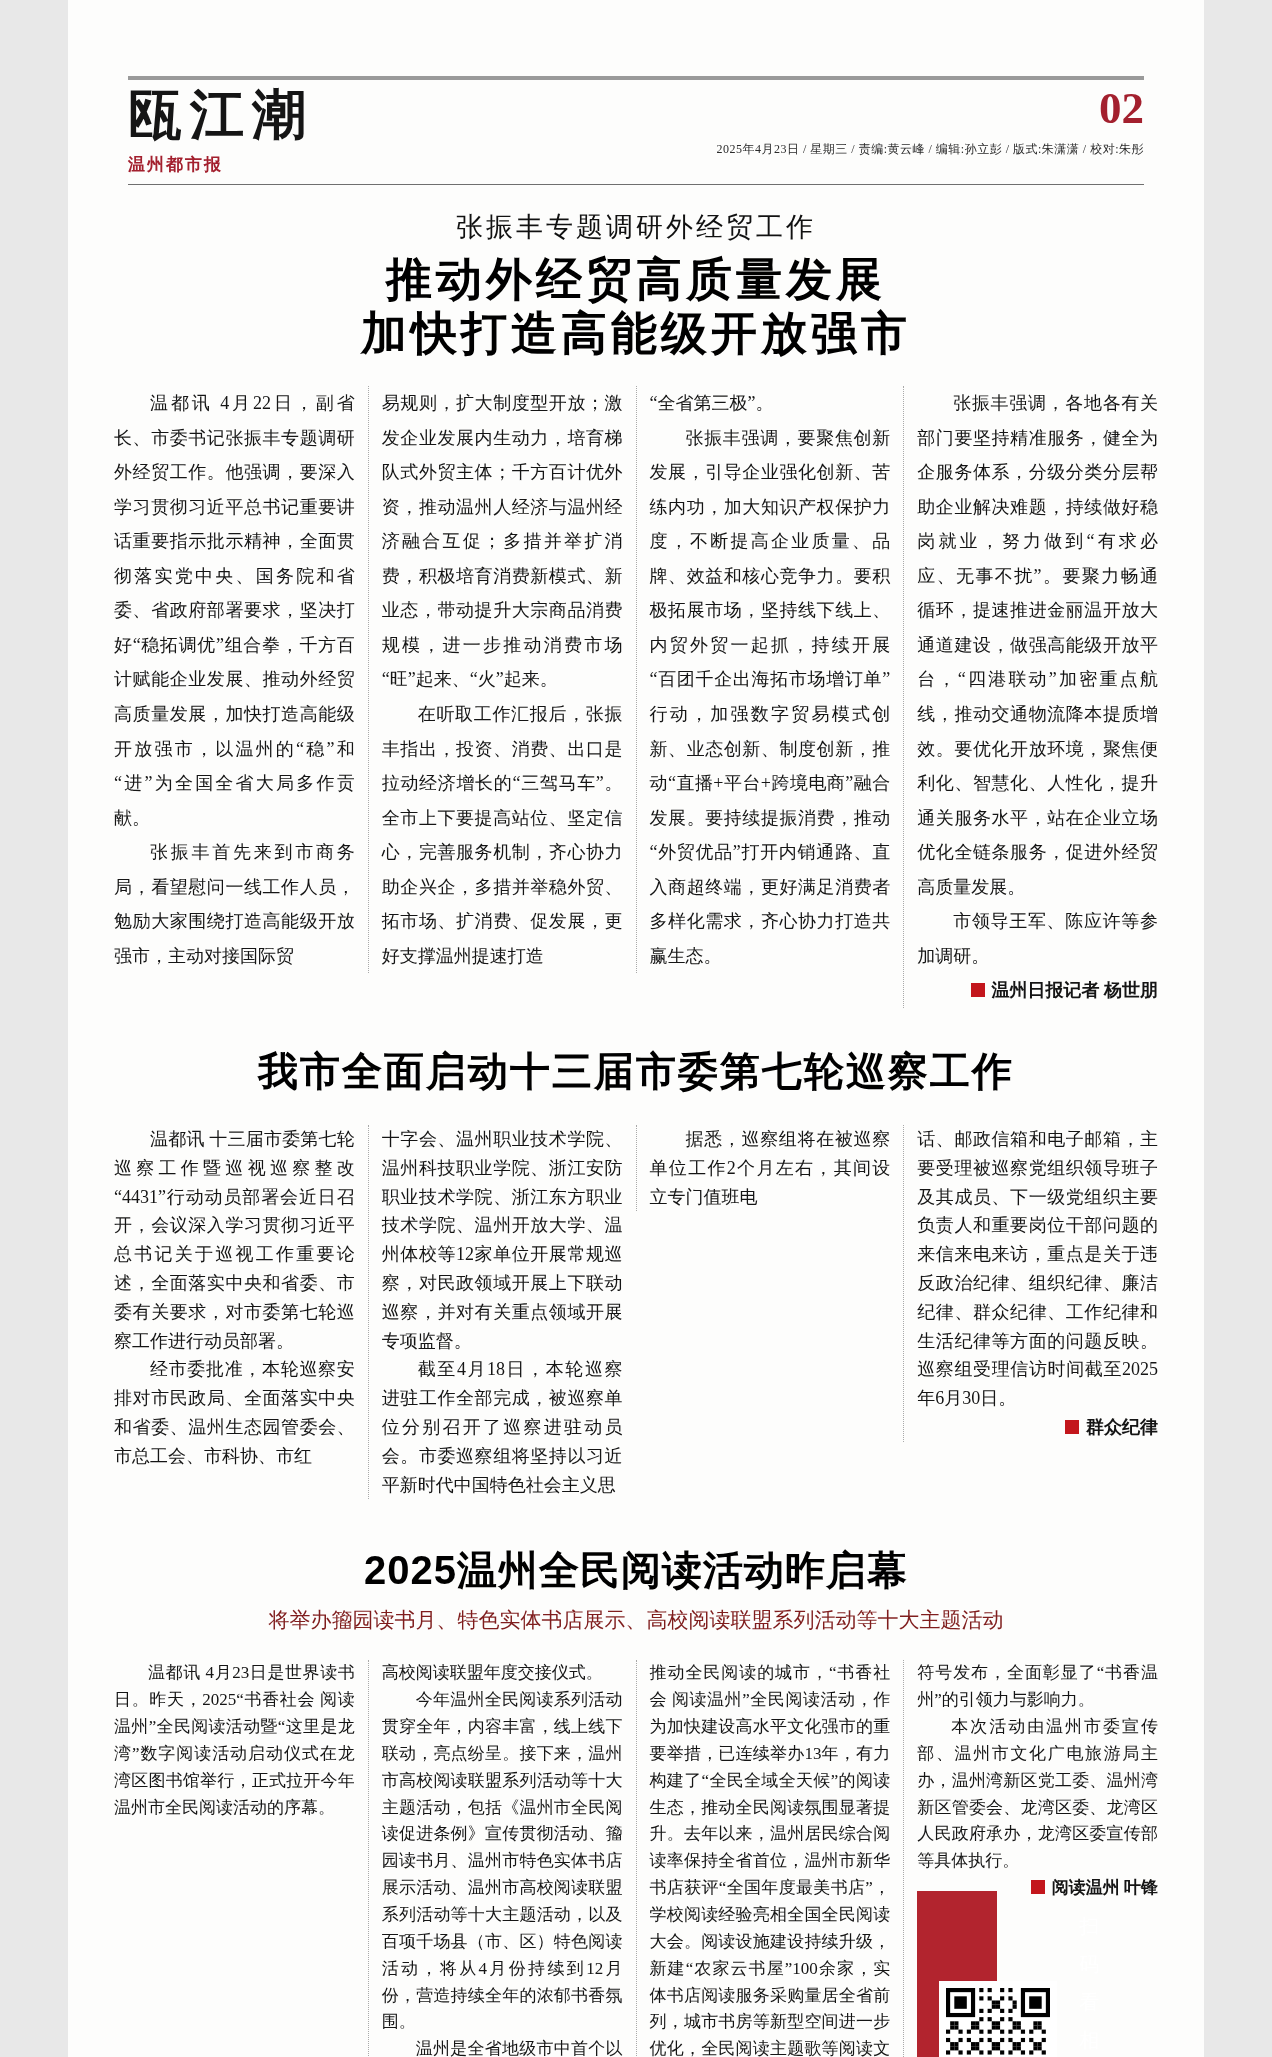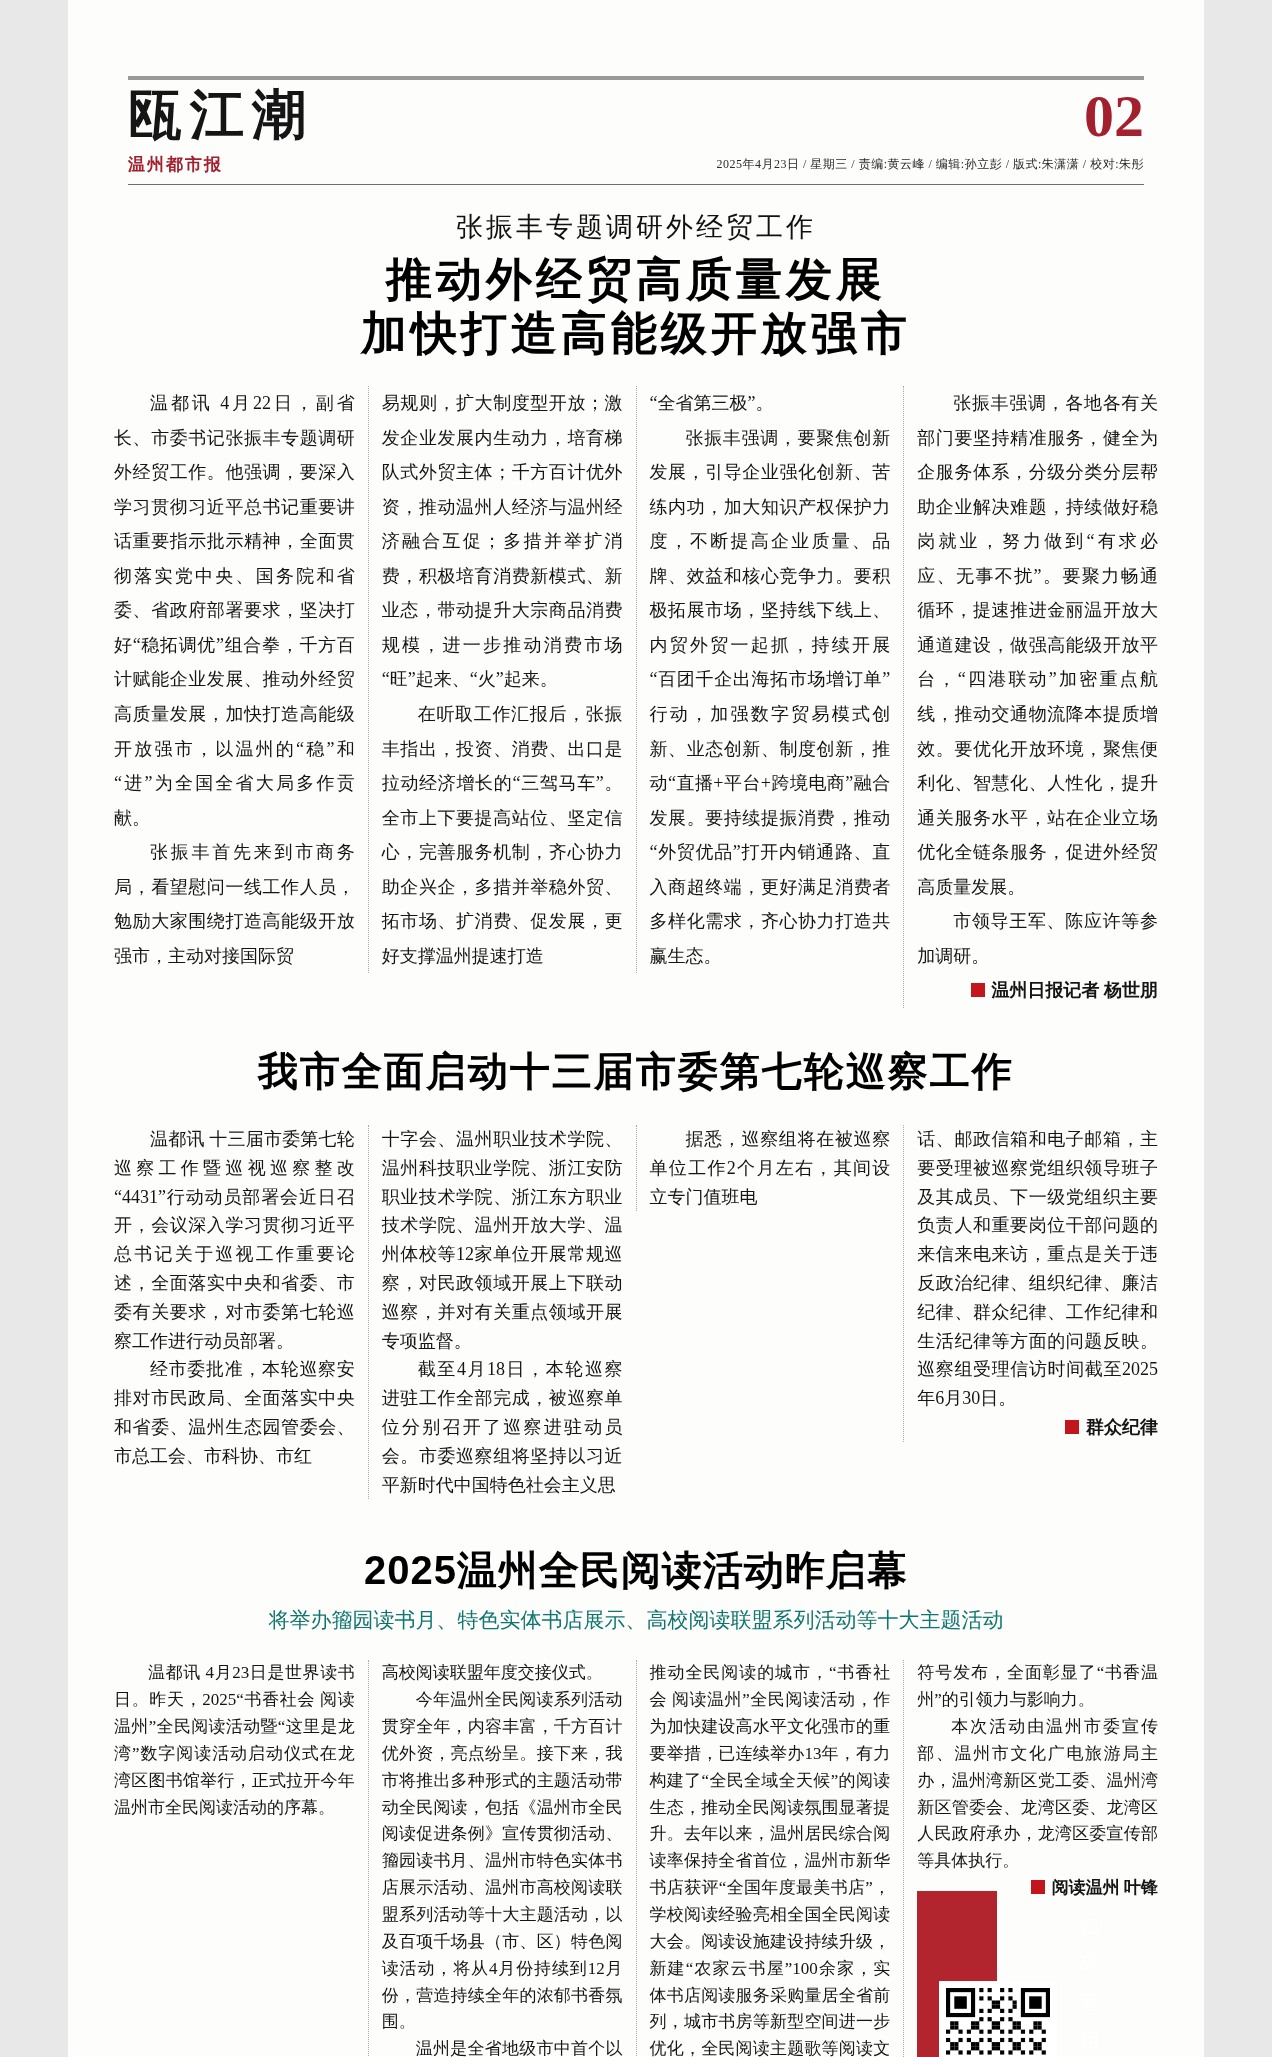--- a/index.html
+++ b/index.html
@@ -13,31 +13,31 @@
     position:relative;overflow:hidden;color:#151515;
     font-family:"Liberation Serif","DejaVu Serif",serif;
   }
   
   .rule-thick{margin:76px 60px 0;height:4px;background:#9a9a9a;}
   .mast-row{display:flex;justify-content:space-between;margin:6px 60px 0;}
   .mast-title{font-size:54px;font-weight:700;letter-spacing:8px;line-height:1.1;
     font-family:"Liberation Serif","DejaVu Serif",serif;}
   .mast-paper{color:var(--accent);font-size:17px;font-weight:700;letter-spacing:2px;margin-top:8px;}
   .mast-right{text-align:right;}
-  .page-num{color:var(--accent);font-size:60px;font-weight:700;line-height:1.0;
+  .page-num{color:var(--accent);font-size:45px;font-weight:700;line-height:1.0;
     font-family:"Liberation Serif","DejaVu Serif",serif;}
   .date-line{font-size:12px;color:#2a2a2a;margin-top:10px;letter-spacing:0.5px;}
   .rule-thin{margin:8px 60px 0;border-top:1px solid #6f6f6f;}
   
   .article{margin:0 44px;}
   .kicker{text-align:center;font-size:27px;letter-spacing:3px;color:#111;
     font-family:"Liberation Sans","DejaVu Sans",sans-serif;}
   .headline{text-align:center;font-weight:900;color:#000;margin:0;
     font-family:"Liberation Sans","DejaVu Sans",sans-serif;}
-  .subtitle{text-align:center;font-size:21px;color:#0f766e;margin:8px 0 0;}
+  .subtitle{text-align:center;font-size:21px;color:#7f1d1d;margin:8px 0 0;}
   .a1{margin-top:24px;}
   .a1 .headline{font-size:46px;line-height:1.16;letter-spacing:4px;margin:8px 0 0;}
   .a2{margin-top:36px;}
   .a2 .headline{font-size:40px;letter-spacing:2px;}
   .a3{margin-top:44px;}
   .a3 .headline{font-size:40px;letter-spacing:1px;}
   .cols{display:flex;margin-top:26px;align-items:flex-start;}
   .col{flex:1 1 0;padding:0 13px;min-width:0;}
   .col:first-child{padding-left:2px;}
   .col:last-child{padding-right:2px;}
@@ -128,21 +128,21 @@
 
   <section class="article a3">
     <h1 class="headline">2025温州全民阅读活动昨启幕</h1>
     <div class="subtitle">将举办籀园读书月、特色实体书店展示、高校阅读联盟系列活动等十大主题活动</div>
     <div class="cols">
         <div class="col">
           <p class="para ind">温都讯 4月23日是世界读书日。昨天，2025“书香社会 阅读温州”全民阅读活动暨“这里是龙湾”数字阅读活动启动仪式在龙湾区图书馆举行，正式拉开今年温州市全民阅读活动的序幕。</p>
         </div>
         <div class="col">
           <p class="para">高校阅读联盟年度交接仪式。</p>
-          <p class="para ind">今年温州全民阅读系列活动贯穿全年，内容丰富，千方百计优外资，亮点纷呈。接下来，我市将推出多种形式的主题活动带动全民阅读，包括《温州市全民阅读促进条例》宣传贯彻活动、籀园读书月、温州市特色实体书店展示活动、温州市高校阅读联盟系列活动等十大主题活动，以及百项千场县（市、区）特色阅读活动，将从4月份持续到12月份，营造持续全年的浓郁书香氛围。</p>
+          <p class="para ind">今年温州全民阅读系列活动贯穿全年，内容丰富，线上线下联动，亮点纷呈。接下来，温州市高校阅读联盟系列活动等十大主题活动，包括《温州市全民阅读促进条例》宣传贯彻活动、籀园读书月、温州市特色实体书店展示活动、温州市高校阅读联盟系列活动等十大主题活动，以及百项千场县（市、区）特色阅读活动，将从4月份持续到12月份，营造持续全年的浓郁书香氛围。</p>
           <p class="para ind">温州是全省地级市中首个以立法</p>
         </div>
         <div class="col">
           <p class="para">推动全民阅读的城市，“书香社会 阅读温州”全民阅读活动，作为加快建设高水平文化强市的重要举措，已连续举办13年，有力构建了“全民全域全天候”的阅读生态，推动全民阅读氛围显著提升。去年以来，温州居民综合阅读率保持全省首位，温州市新华书店获评“全国年度最美书店”，学校阅读经验亮相全国全民阅读大会。阅读设施建设持续升级，新建“农家云书屋”100余家，实体书店阅读服务采购量居全省前列，城市书房等新型空间进一步优化，全民阅读主题歌等阅读文化</p>
         </div>
         <div class="col">
           <p class="para">符号发布，全面彰显了“书香温州”的引领力与影响力。</p>
           <p class="para ind">本次活动由温州市委宣传部、温州市文化广电旅游局主办，温州湾新区党工委、温州湾新区管委会、龙湾区委、龙湾区人民政府承办，龙湾区委宣传部等具体执行。<span class="credit-inline"><span class="sq"></span><span>阅读温州 叶锋</span></span></p>
           <div class="qr-box">
             <svg viewBox="0 0 25 25" class="qr-svg">

